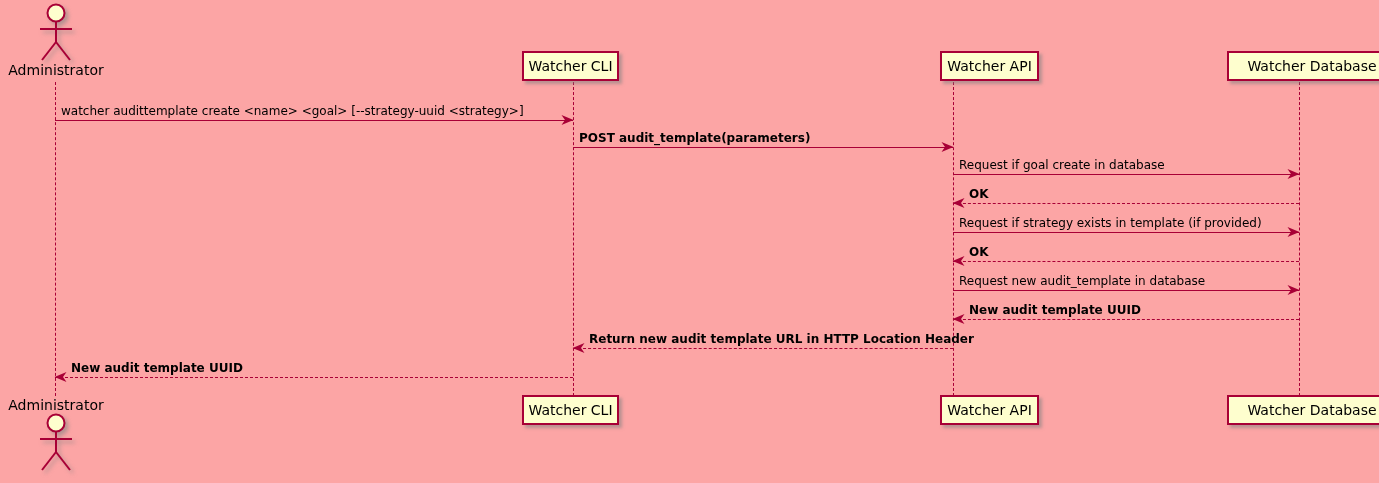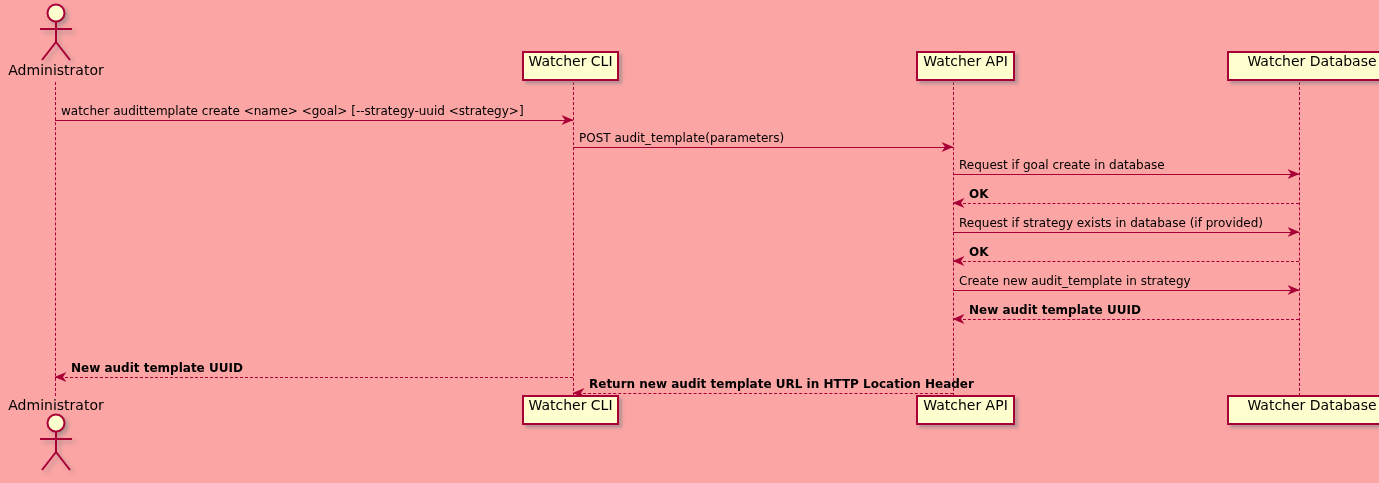--- a/index.html
+++ b/index.html
@@ -10,54 +10,54 @@
   
   .lifeline{position:absolute;top:82px;height:314px;width:0;border-left:1px dashed #A80036;}
   .ll-admin{left:55px;}
   .ll-cli{left:573px;}
   .ll-api{left:953px;}
   .ll-db{left:1299px;}
   
   .pbox{
     position:absolute;height:30px;box-sizing:border-box;
     background:#FEFECE;border:2px solid #A80036;
-    display:flex;align-items:flex-start;justify-content:center;
+    display:flex;align-items:center;justify-content:center;
     font-size:14px;white-space:nowrap;
     box-shadow:3px 3px 3px rgba(130,130,130,0.55);
   }
   .row-top{top:51px;}
   .row-bottom{top:395px;}
   .pb-cli{left:522px;width:97px;}
-  .pb-api{left:916px;width:99px;}
+  .pb-api{left:940px;width:99px;}
   .pb-db{left:1227px;width:170px;}
   
   .actor-figure{position:absolute;filter:drop-shadow(3px 3px 2px rgba(130,130,130,0.6));}
   .af-top{left:36px;top:2px;}
   .af-bottom{left:36px;top:412px;}
   .actor-name{position:absolute;left:7px;width:98px;text-align:center;font-size:14px;white-space:nowrap;}
   .an-top{top:62px;}
   .an-bottom{top:397px;}
   
   .msg{position:absolute;height:17px;border-bottom:1px solid #A80036;}
   .msg.dashed{border-bottom-style:dashed;}
   .msg .lbl{position:absolute;left:6px;bottom:2px;font-size:12px;white-space:nowrap;}
   .msg.left .lbl{left:16px;font-weight:bold;}
   .head{position:absolute;width:13px;height:10px;bottom:-4.5px;}
   .head polygon{fill:#A80036;}
   .msg.right .head{right:-1px;}
   .msg.left .head{left:-1px;transform:scaleX(-1);}
   .m0{left:55px;width:518px;top:103px;}
-  .m1{left:573px;width:380px;top:130px;}
+  .m1{left:573px;width:380px;top:130px;font-weight:bold;}
   .m2{left:953px;width:346px;top:157px;}
   .m3{left:953px;width:346px;top:186px;}
   .m4{left:953px;width:346px;top:215px;}
   .m5{left:953px;width:346px;top:244px;}
   .m6{left:953px;width:346px;top:273px;}
   .m7{left:953px;width:346px;top:302px;}
-  .m8{left:573px;width:380px;top:331px;margin-top:45px;}
+  .m8{left:573px;width:380px;top:331px;}
   .m9{left:55px;width:518px;top:360px;}
 </style>
 </head>
 <body>
 
 <div class="diagram">
 
   <div class="lifeline ll-admin"></div>
   <div class="lifeline ll-cli"></div>
   <div class="lifeline ll-api"></div>
@@ -100,33 +100,33 @@
         <polygon points="0,0 12,5 0,10 3.5,5"></polygon>
       </svg>
   </div>
   <div class="msg m3 left dashed">
     <span class="lbl">OK</span>
     <svg class="head" viewBox="0 0 12 10">
         <polygon points="0,0 12,5 0,10 3.5,5"></polygon>
       </svg>
   </div>
   <div class="msg m4 right solid">
-    <span class="lbl">Request if strategy exists in database (if provided)</span>
+    <span class="lbl">Request if strategy exists in template (if provided)</span>
     <svg class="head" viewBox="0 0 12 10">
         <polygon points="0,0 12,5 0,10 3.5,5"></polygon>
       </svg>
   </div>
   <div class="msg m5 left dashed">
     <span class="lbl">OK</span>
     <svg class="head" viewBox="0 0 12 10">
         <polygon points="0,0 12,5 0,10 3.5,5"></polygon>
       </svg>
   </div>
   <div class="msg m6 right solid">
-    <span class="lbl">Create new audit_template in strategy</span>
+    <span class="lbl">Request new audit_template in database</span>
     <svg class="head" viewBox="0 0 12 10">
         <polygon points="0,0 12,5 0,10 3.5,5"></polygon>
       </svg>
   </div>
   <div class="msg m7 left dashed">
     <span class="lbl">New audit template UUID</span>
     <svg class="head" viewBox="0 0 12 10">
         <polygon points="0,0 12,5 0,10 3.5,5"></polygon>
       </svg>
   </div>

